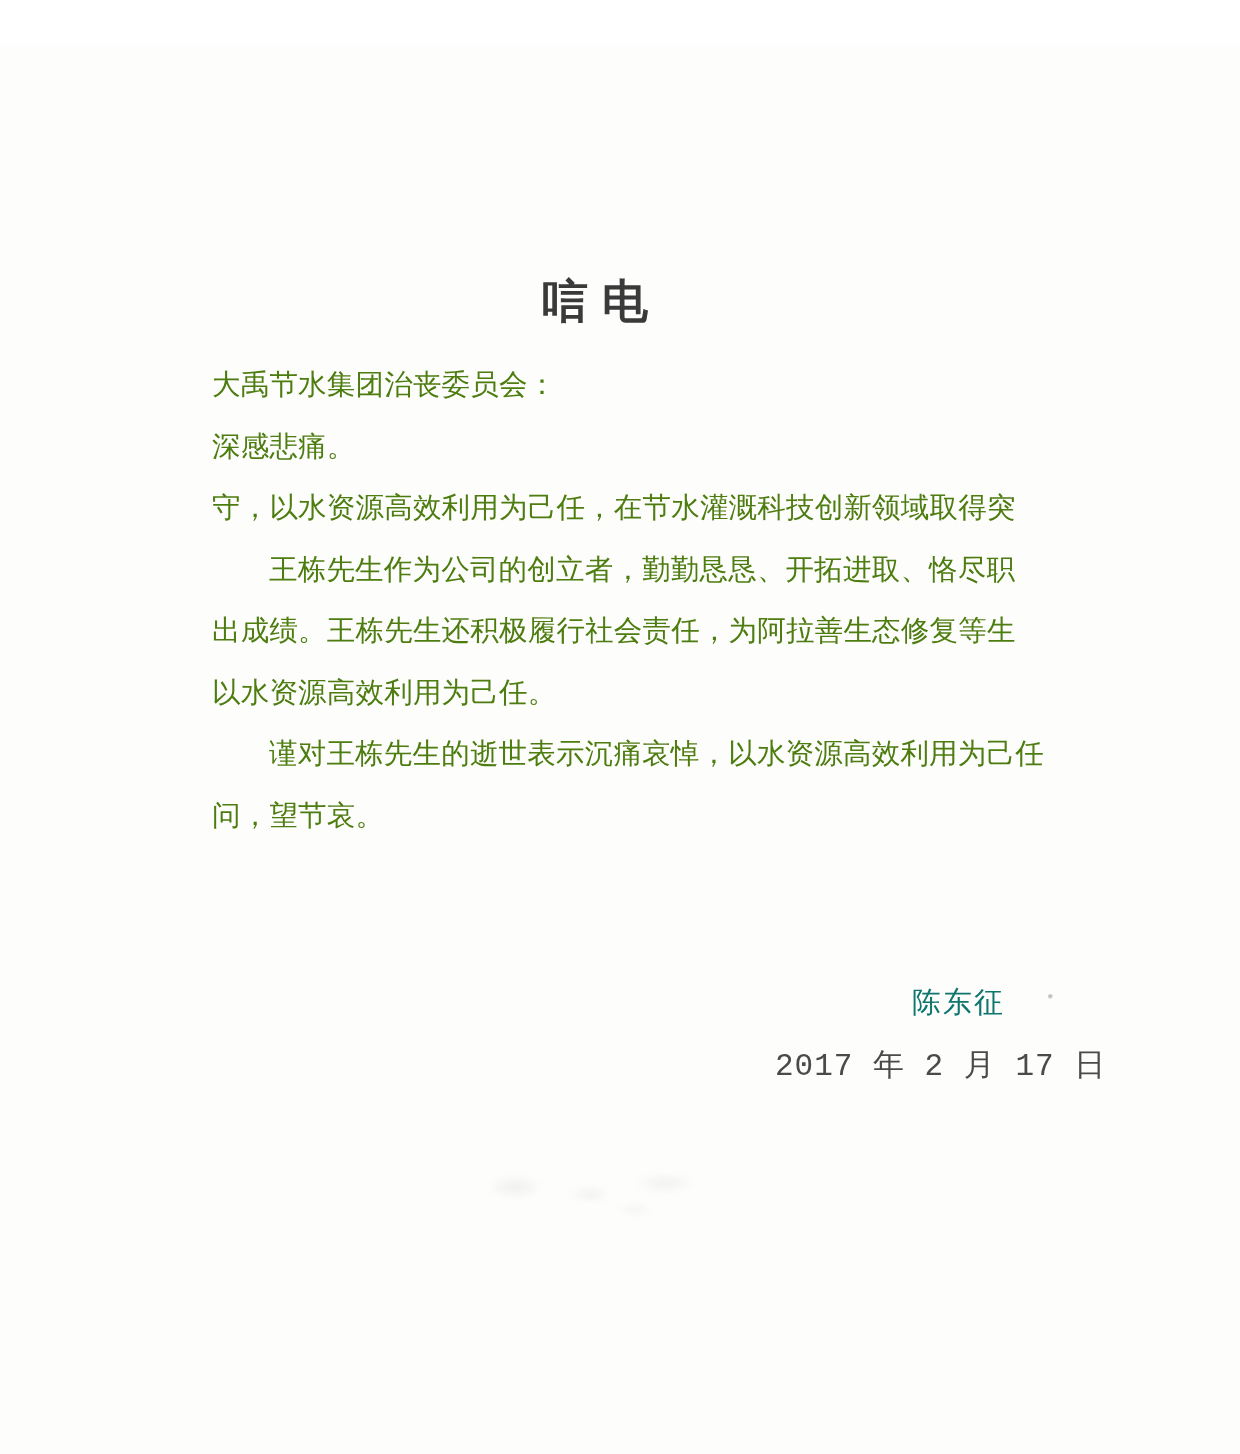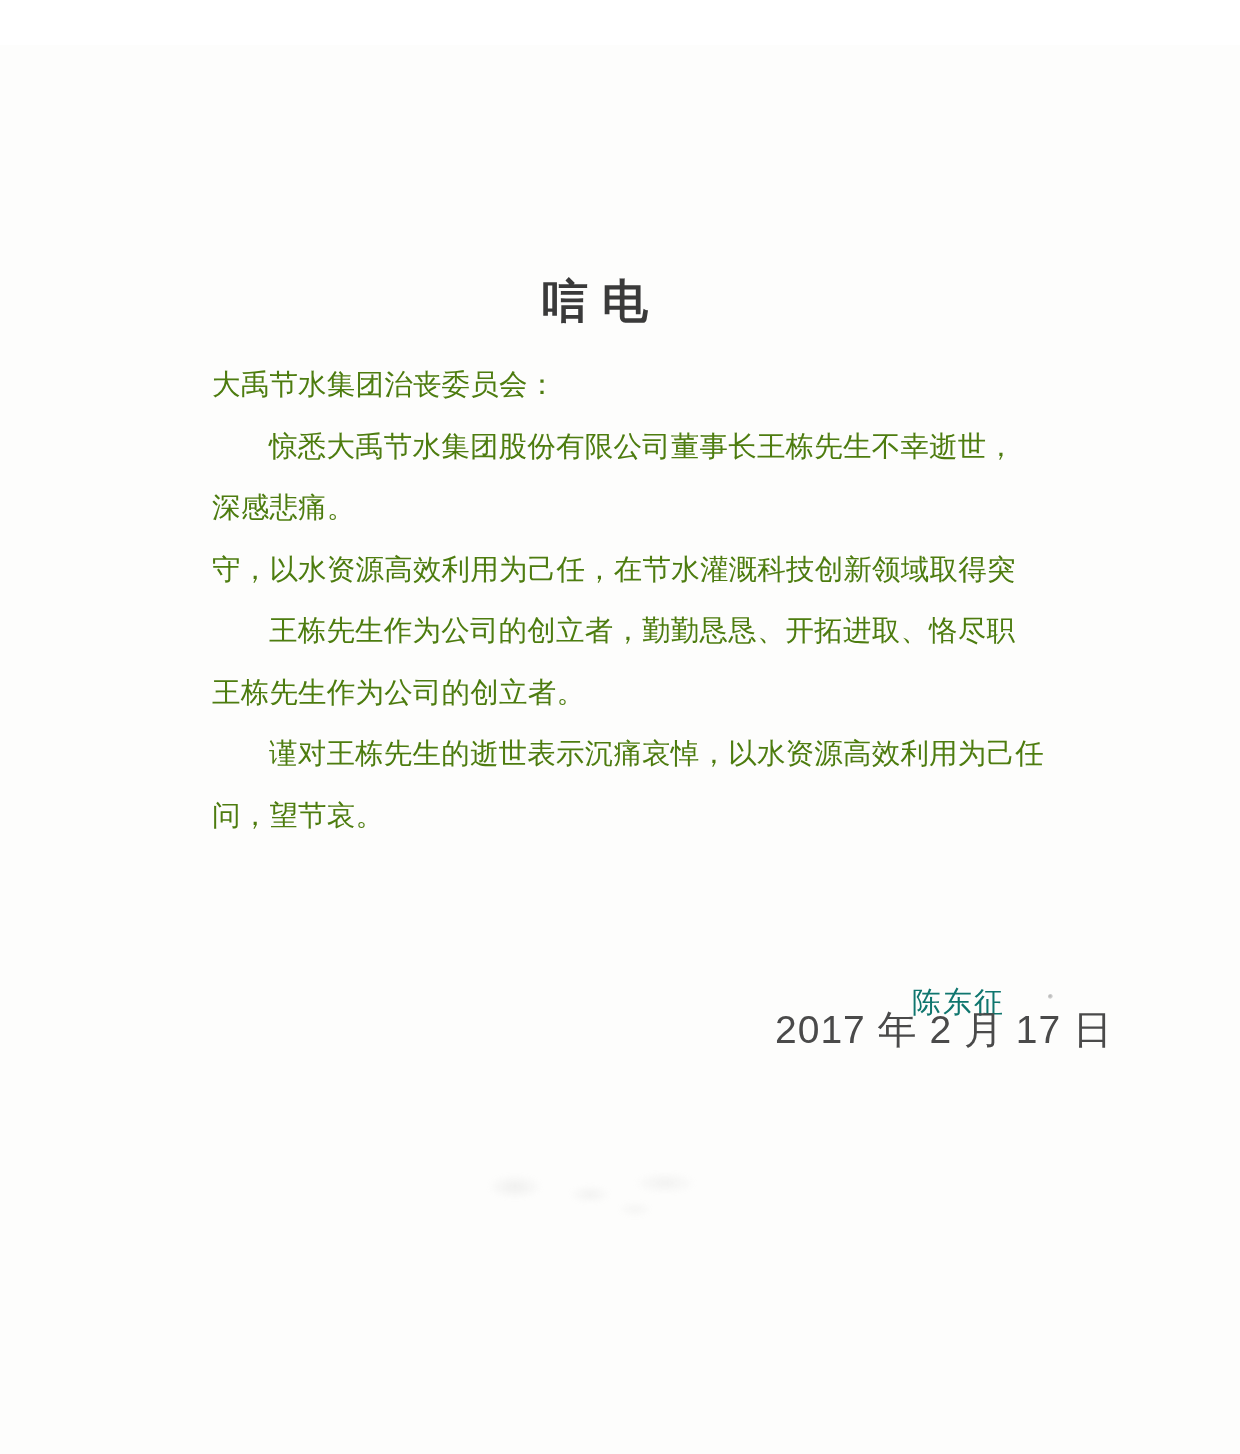--- a/index.html
+++ b/index.html
@@ -56,23 +56,23 @@
     left: 912px;
     top: 938px;
     font-size: 29px;
     letter-spacing: 2px;
     color: #0f766e;
     white-space: nowrap;
   }
   .date {
     position: absolute;
     left: 775px;
-    top: 958px;
-    font-family: Liberation Sans, sans-serif;
-    font-size: 39px;
+    top: 999px;
+    font-family: Liberation Mono, monospace;
+    font-size: 31px;
     letter-spacing: 1px;
     color: #4a4a4a;
     white-space: nowrap;
   }
   
   .speck {
     position: absolute;
     left: 1048px;
     top: 949px;
     width: 5px;
@@ -98,26 +98,26 @@
 </head>
 <body>
 
 <div class="page">
 
   <h1 class="title">唁电</h1>
 
   <div class="body-block">
     <div class="line">大禹节水集团治丧委员会：</div>
 
-    <div class="line indent">惊悉大禹节水集团股份有限公司董事长王栋先生不幸逝世，</div>
     <div class="line">深感悲痛。</div>
 
     <div class="line">守，以水资源高效利用为己任，在节水灌溉科技创新领域取得突</div>
     <div class="line indent">王栋先生作为公司的创立者，勤勤恳恳、开拓进取、恪尽职</div>
-    <div class="line">王栋先生作为公司的创立者。</div>
+    <div class="line">出成绩。王栋先生还积极履行社会责任，为阿拉善生态修复等生</div>
+    <div class="line">以水资源高效利用为己任。</div>
 
     <div class="line indent">谨对王栋先生的逝世表示沉痛哀悼，以水资源高效利用为己任</div>
     <div class="line">问，望节哀。</div>
   </div>
 
   <div class="signature">陈东征</div>
 
   <div class="date">2017 年 2 月 17 日</div>
 
   <div class="speck"></div>

